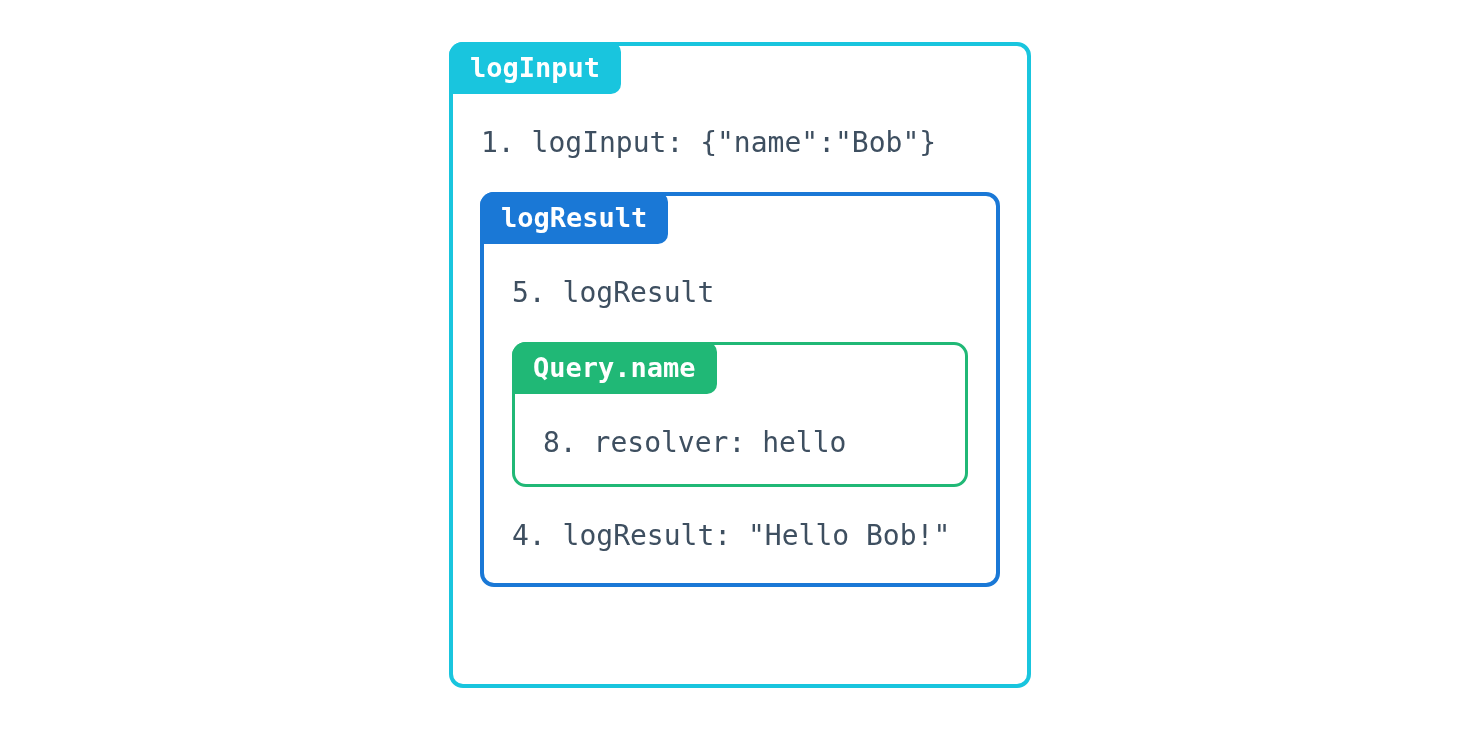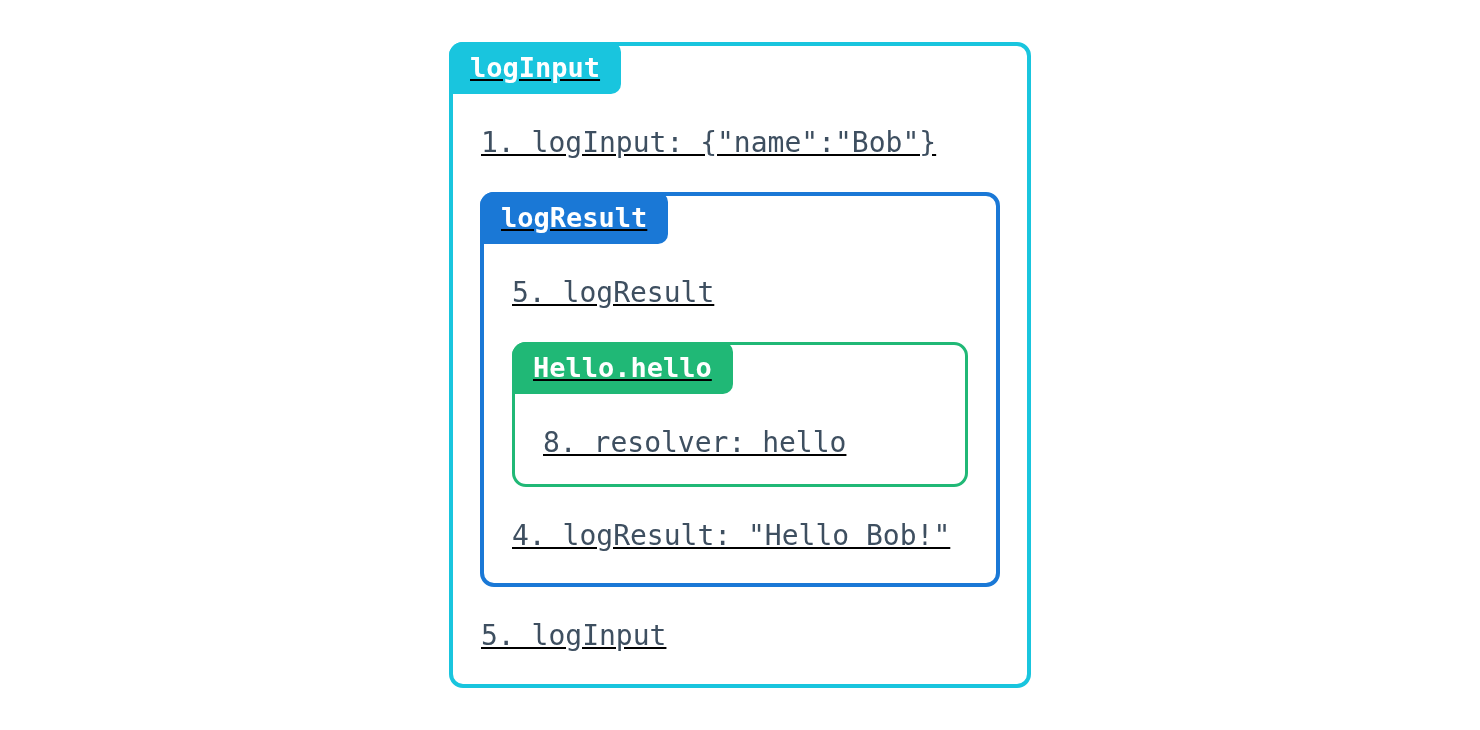--- a/index.html
+++ b/index.html
@@ -29,21 +29,20 @@
     background: #ffffff;
   }
   .box-outer {
     position: absolute;
     left: 449px;
     top: 42px;
     width: 582px;
     min-height: 646px;
     border: 4px solid var(--outer_accent);
     padding-bottom: 30px;
-    text-decoration: underline;
   }
   .box-middle {
     margin: 32px 27px 8px 27px;
     border: 4px solid var(--middle_accent);
     padding-bottom: 30px;
   }
   .box-inner {
     margin: 32px 28px 0 28px;
     border: 3px solid var(--inner_accent);
     padding-bottom: 24px;
@@ -83,25 +82,24 @@
 
     <div class="box box-middle">
       <div class="tab">
         <span>logResult</span>
       </div>
 
       <div class="step">5. logResult</div>
 
       <div class="box box-inner">
         <div class="tab">
-          <span>Hello.hello</span>
+          <span>Query.name</span>
         </div>
 
         <div class="step">8. resolver: hello</div>
       </div>
 
       <div class="step">4. logResult: "Hello Bob!"</div>
     </div>
 
-    <div class="step">5. logInput</div>
   </div>
 
 </div>
 
 </body></html>

